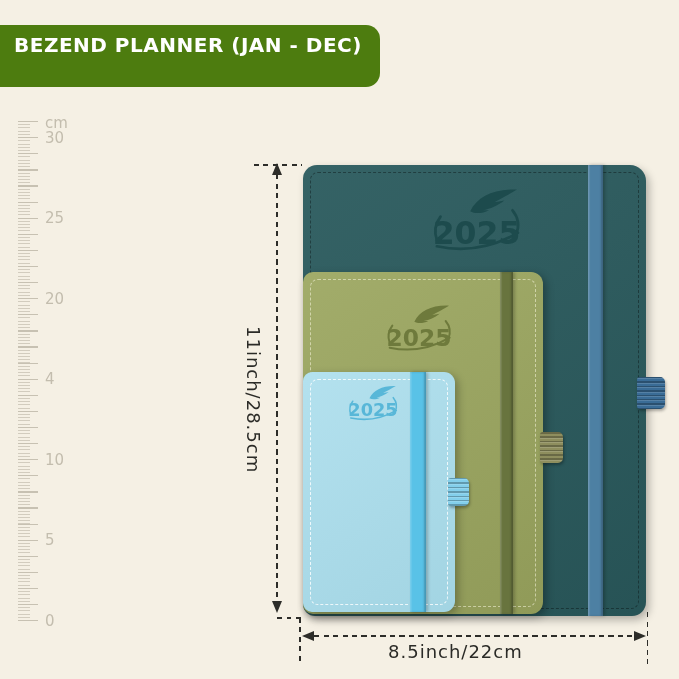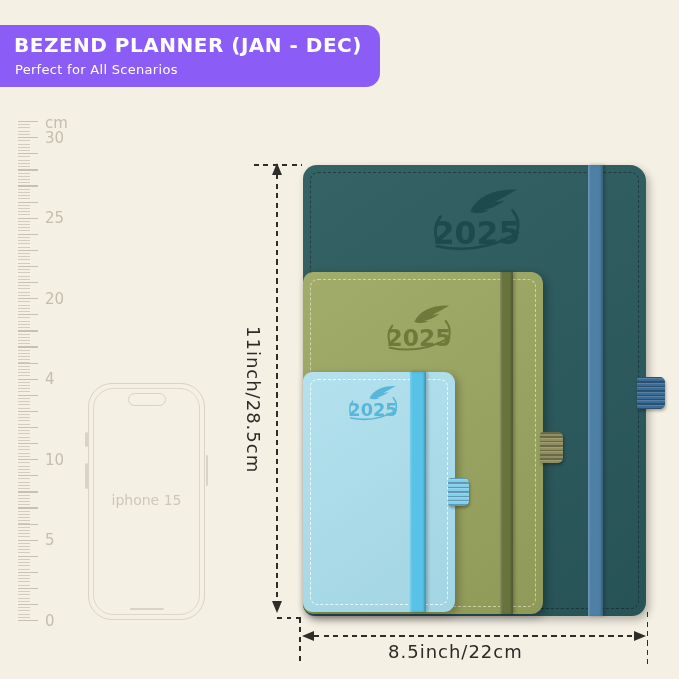--- a/index.html
+++ b/index.html
@@ -1,20 +1,20 @@
 <!DOCTYPE html>
 <html><head>
 <meta charset="utf-8">
 <style>
   html,body{margin:0;padding:0;}
   body{font-family:"DejaVu Sans", sans-serif;}
   #stage{position:relative;width:679px;height:679px;background:#f5f0e4;overflow:hidden;}
 
   
-  .banner{position:absolute;left:0;top:25px;width:380px;height:62px;background:#8b5cf6;
+  .banner{position:absolute;left:0;top:25px;width:380px;height:62px;background:#4d7c0f;
           border-radius:0 14px 14px 0;color:#fff;padding:0;box-sizing:border-box;}
   .banner-title{position:absolute;left:14px;top:8px;font-size:20px;font-weight:bold;letter-spacing:.5px;white-space:nowrap;}
   .banner-sub{position:absolute;left:15px;top:37px;font-size:13px;letter-spacing:.3px;}
 
   
   .caption{position:absolute;left:302px;top:108px;color:#35352e;font-size:15px;line-height:23px;letter-spacing:.4px;}
 
   
   .ruler-ticks{position:absolute;left:18px;top:121px;width:22px;height:502px;
     background-image:
@@ -94,43 +94,33 @@
   .dim-label-v{position:absolute;left:243px;top:326px;writing-mode:vertical-rl;text-orientation:mixed;}
   .dim-label-h{position:absolute;left:388px;top:641px;width:175px;text-align:left;}
 </style>
 </head>
 <body>
 
 <div id="stage">
 
   <div class="banner">
     <div class="banner-title">BEZEND PLANNER (JAN - DEC)</div>
-    <div class="banner-sub">Perfect for All Scenarios</div>
   </div>
 
 
   <div class="ruler-ticks"></div>
   <span class="ruler-label rl-unit">cm</span>
   <span class="ruler-label rl-0">30</span>
   <span class="ruler-label rl-1">25</span>
   <span class="ruler-label rl-2">20</span>
   <span class="ruler-label rl-3">4</span>
   <span class="ruler-label rl-4">10</span>
   <span class="ruler-label rl-5">5</span>
   <span class="ruler-label rl-6">0</span>
 
-  <div class="phone">
-    <div class="phone-screen"></div>
-    <div class="phone-island"></div>
-    <div class="phone-label">iphone 15</div>
-    <div class="phone-home"></div>
-    <div class="pbtn pbtn-l1"></div>
-    <div class="pbtn pbtn-l2"></div>
-    <div class="pbtn pbtn-r1"></div>
-  </div>
 
   <div class="planner planner-large">
     <div class="stitch"></div>
     <div class="logo">
       <svg viewBox="0 0 150 84" width="100%">
         <g transform="translate(66,2)" fill="currentColor">
           <path d="M2,26 C10,10 28,1 54,2 C44,8 36,12 29,16 L40,14 C32,20 25,23 16,25 L23,25 C15,29 7,29 2,26 Z"></path>
         </g>
         <g fill="none" stroke="currentColor" stroke-width="3" stroke-linecap="round">
           <path d="M35,34 Q26,46 31,60"></path>

